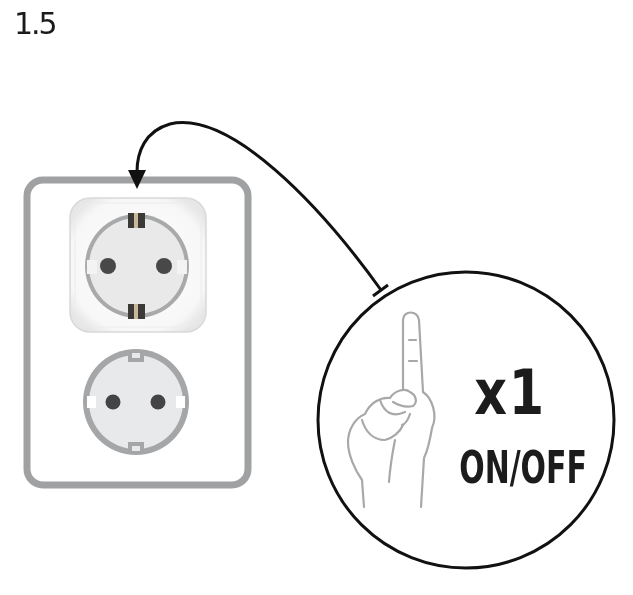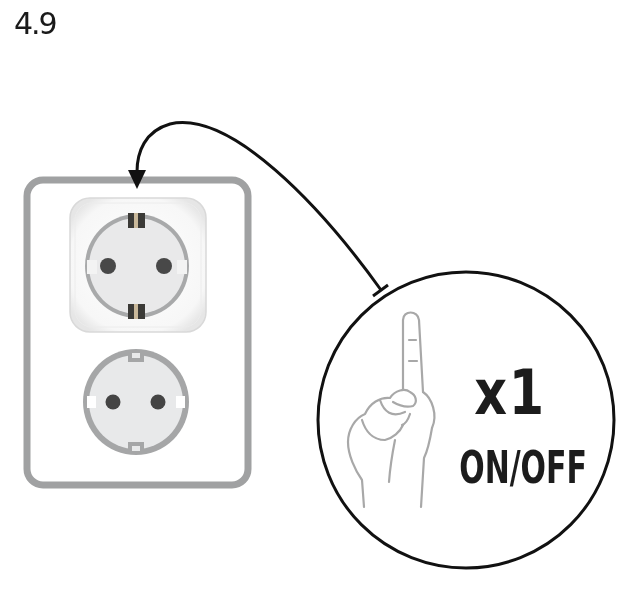--- a/index.html
+++ b/index.html
@@ -13,21 +13,21 @@
     .callout-text {
       position: absolute; text-align: center; color: #1c1c1c;
       font-family: "DejaVu Sans", sans-serif; font-weight: bold;
     }
     .press-count { left: 455px; top: 362px; width: 110px; font-size: 62px; letter-spacing: 2px; transform: scaleX(0.82); transform-origin: center; line-height: 1; }
     .action-label { left: 432px; top: 446px; width: 170px; font-size: 44px; transform: scaleX(0.68); transform-origin: center; line-height: 1; }
   </style>
 </head>
 <body>
 
-<div class="step-number">4.9</div>
+<div class="step-number">1.5</div>
 
 <svg class="canvas" width="633" height="595" viewBox="0 0 633 595">
   <defs>
     <radialGradient id="plugGlow" cx="50%" cy="50%" r="60%">
       <stop offset="0%" stop-color="#ffffff"></stop>
       <stop offset="85%" stop-color="#f7f7f7"></stop>
       <stop offset="100%" stop-color="#e6e6e6"></stop>
     </radialGradient>
   </defs>
 

